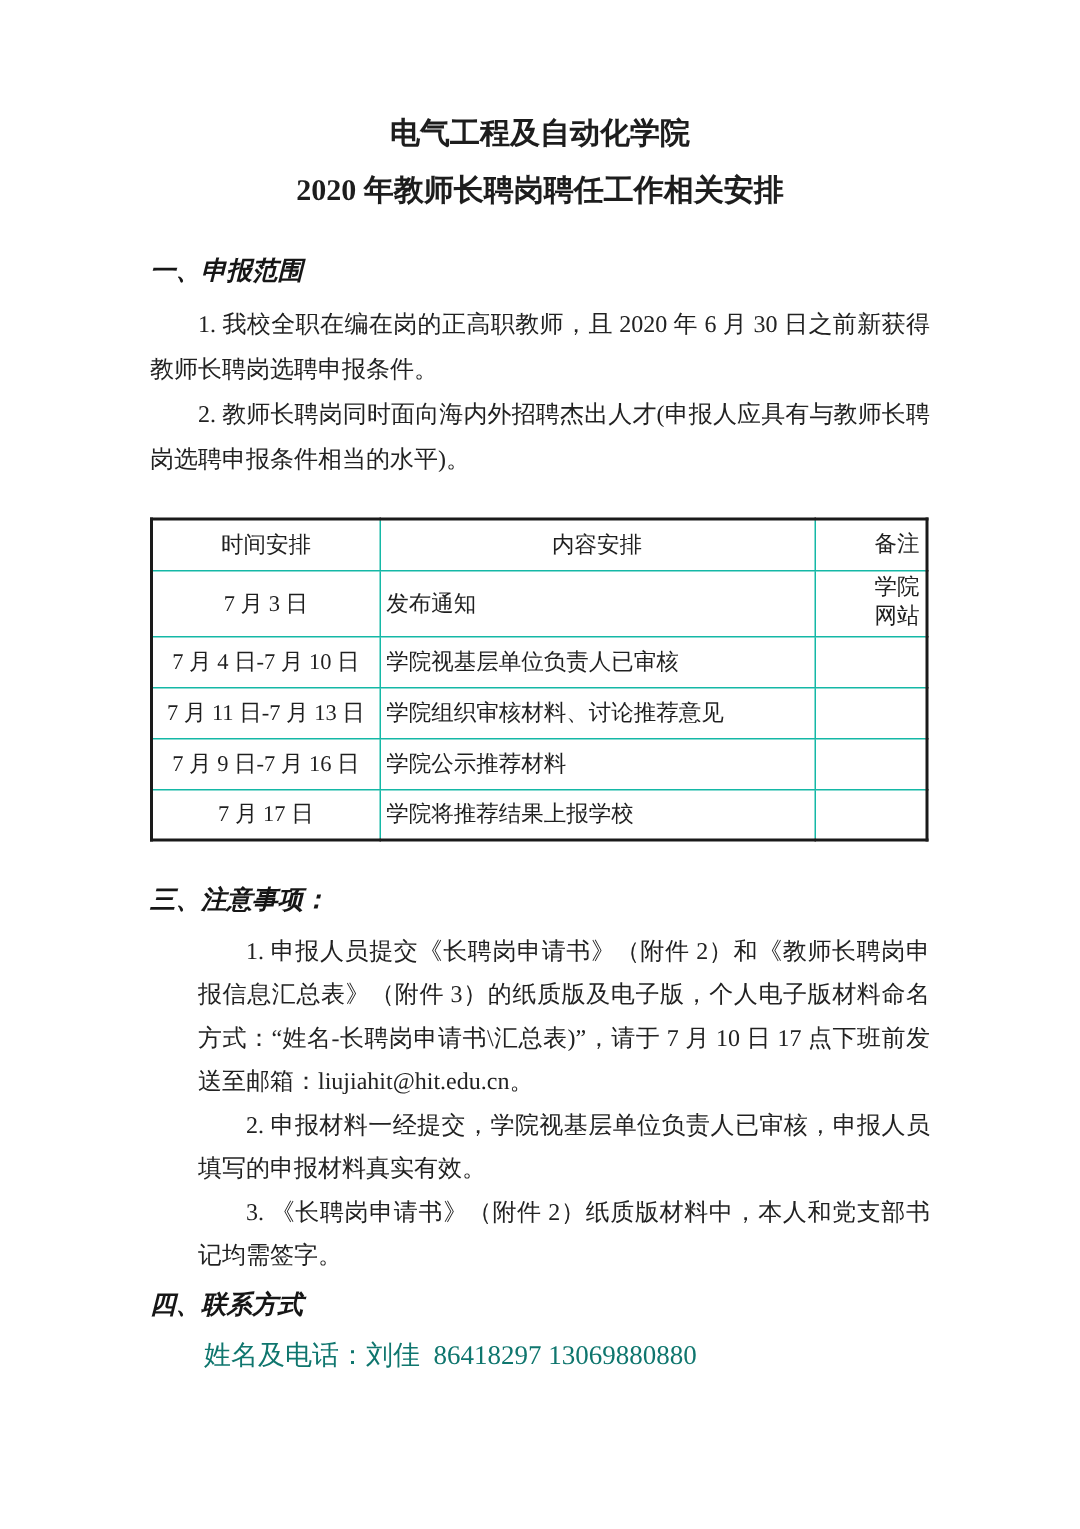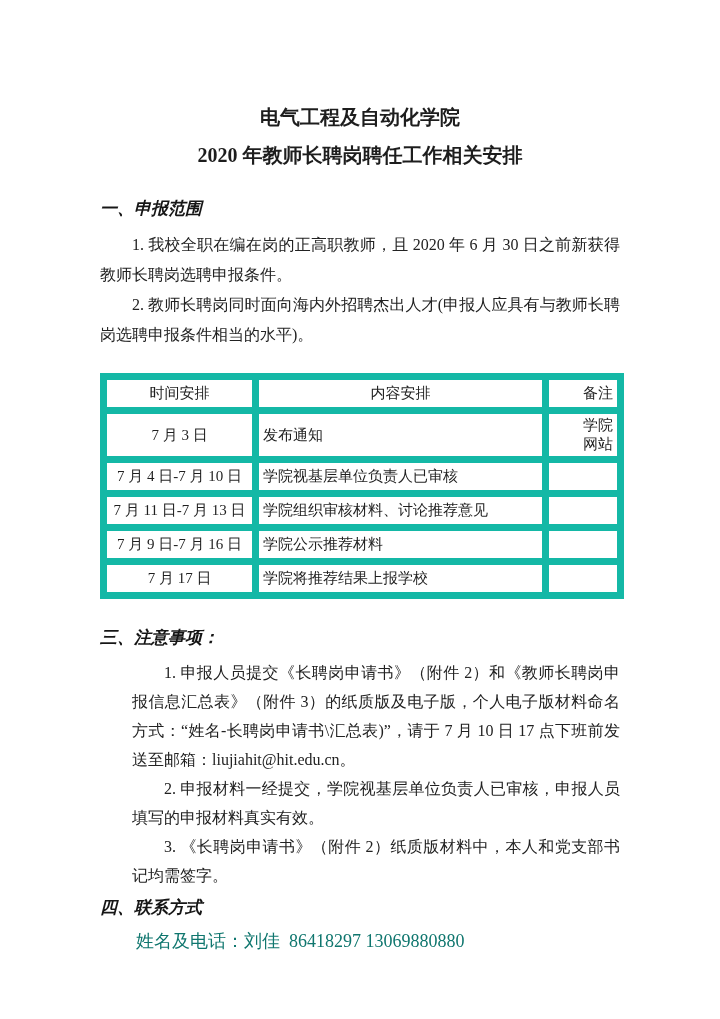--- a/index.html
+++ b/index.html
@@ -8,21 +8,21 @@
     background: #ffffff;
   }
   .page {
     position: relative;
     width: 720px;
     height: 1019px;
     margin: 0 auto;
     background: #ffffff;
     color: #1d1d1d;
     box-sizing: border-box;
-    padding: 104px 100px 0 100px;
+    padding: 76px 100px 0 100px;
     overflow: hidden;
     font-family: "Liberation Serif", "DejaVu Serif", serif;
   }
   .doc-title {
     text-align: center;
     font-weight: bold;
     font-size: 20px;
     line-height: 26px;
     font-family: "Liberation Serif", "DejaVu Serif", serif;
   }
@@ -56,21 +56,21 @@
     border-collapse: collapse;
     width: 517px;
     table-layout: fixed;
     border: 2px solid #1a1a1a;
   }
   table.schedule col.c1 { width: 152px; }
   table.schedule col.c2 { width: 290px; }
   table.schedule col.c3 { width: 75px; }
   table.schedule th,
   table.schedule td {
-    border: 7px solid #14b8a6;
+    border: 1px solid #14b8a6;
     font-size: 15px;
     color: #1f1f1f;
     padding: 2px 4px;
     font-weight: normal;
     box-sizing: border-box;
   }
   table.schedule thead tr { height: 34px; }
   table.schedule tbody tr { height: 34px; }
   table.schedule tbody tr.first { height: 44px; }
   td.time, th.time { text-align: center; }

